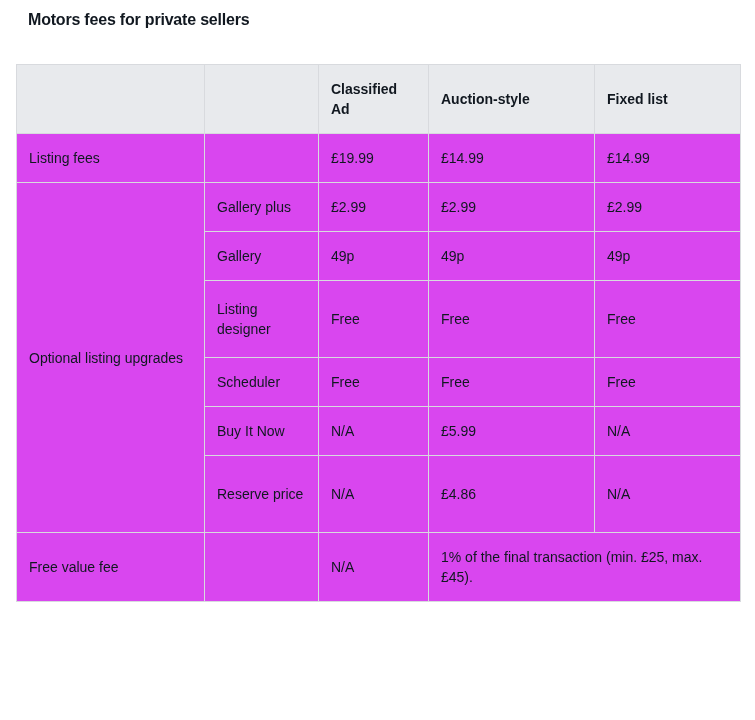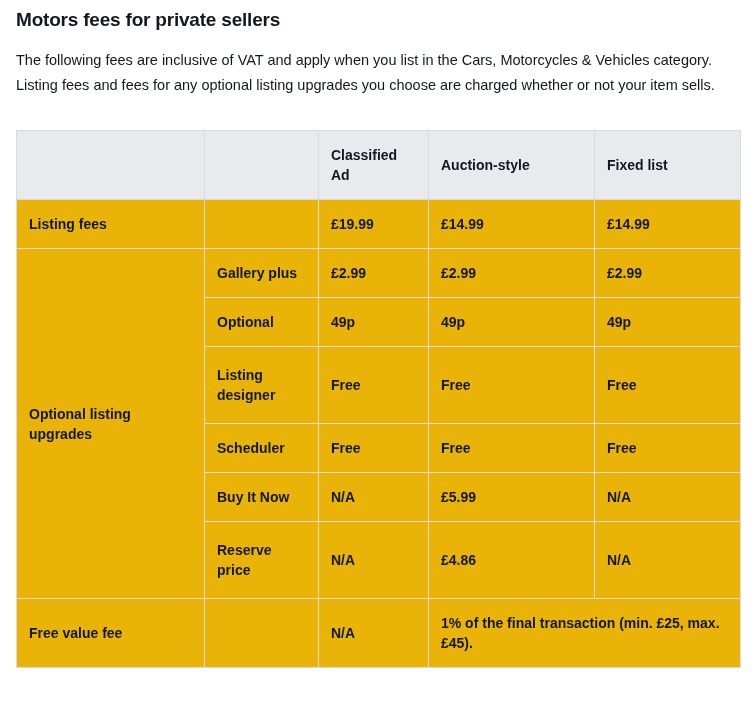--- a/index.html
+++ b/index.html
@@ -13,24 +13,24 @@
     font-family: "Liberation Sans", sans-serif;
     color: #111820;
     -webkit-font-smoothing: antialiased;
   }
   .page {
     width: 755px;
     box-sizing: border-box;
     padding: 0 16px;
   }
   .page-title {
-    font-size: 19px;
+    font-size: 16px;
     font-weight: bold;
     letter-spacing: -0.2px;
-    margin: 8px 0 0 0;
+    margin: 8px 0 0 12px;
     line-height: 24px;
     color: #111820;
   }
   .intro {
     font-size: 14.5px;
     line-height: 25px;
     color: #111820;
     margin: 16px 0 0 0;
     max-width: 712px;
   }
@@ -38,26 +38,26 @@
     margin-top: 32px;
     border-collapse: collapse;
     border-spacing: 0;
     width: 724px;
     table-layout: fixed;
   }
   .fees-table td, .fees-table th {
     border: 1px solid #d8dade;
     vertical-align: middle;
     text-align: left;
-    font-weight: bold;
+    font-weight: normal;
     font-size: 14px;
     line-height: 20px;
     color: #111820;
     padding: 14px 12px;
-    background: #eab308;
+    background: #d946ef;
   }
   .fees-table thead th {
     background: #e8eaed;
     font-weight: bold;
     height: 40px;
     vertical-align: middle;
   }
   .col-a { width: 188px; }
   .col-b { width: 114px; }
   .col-c { width: 110px; }
@@ -81,21 +81,20 @@
     border-bottom: 1px solid #d8dade;
   }
 </style>
 </head>
 <body>
 
 <div class="page">
 
   <h1 class="page-title">Motors fees for private sellers</h1>
 
-  <p class="intro">The following fees are inclusive of VAT and apply when you list in the Cars, Motorcycles &amp; Vehicles category. Listing fees and fees for any optional listing upgrades you choose are charged whether or not your item sells.</p>
 
   <table class="fees-table">
     <colgroup>
       <col class="col-a">
       <col class="col-b">
       <col class="col-c">
       <col class="col-d">
       <col class="col-e">
     </colgroup>
     <thead>
@@ -119,21 +118,21 @@
 
       <tr>
         <td class="rowlabel" rowspan="6">Optional listing upgrades</td>
         <td class="subrow-label">Gallery plus</td>
         <td>£2.99</td>
         <td>£2.99</td>
         <td>£2.99</td>
       </tr>
 
       <tr>
-        <td class="subrow-label">Optional</td>
+        <td class="subrow-label">Gallery</td>
         <td>49p</td>
         <td>49p</td>
         <td>49p</td>
       </tr>
 
       <tr>
         <td class="subrow-label tall">Listing designer</td>
         <td class="tall">Free</td>
         <td class="tall">Free</td>
         <td class="tall">Free</td>

